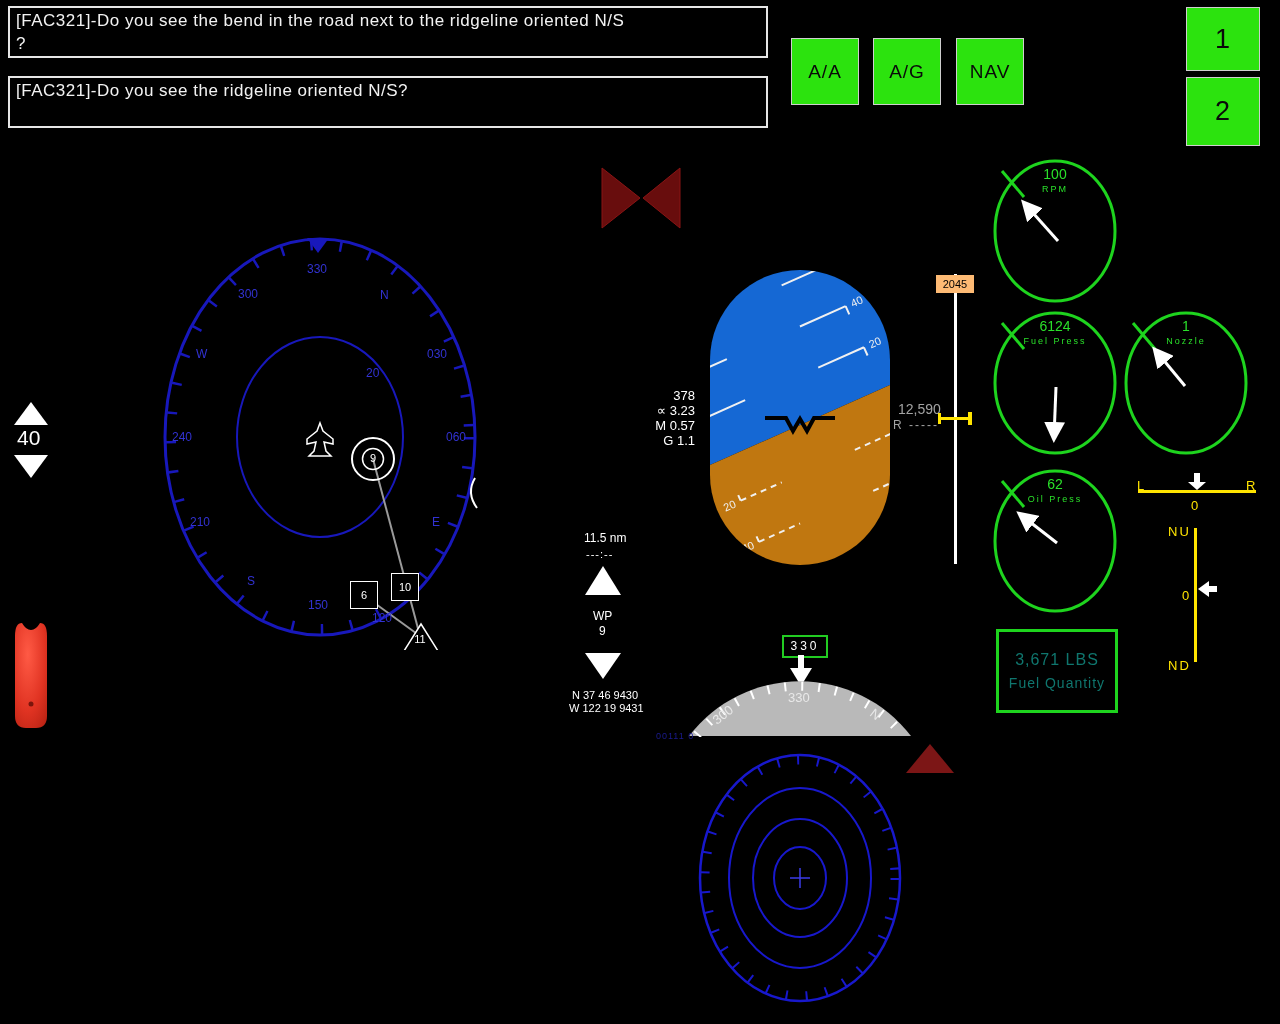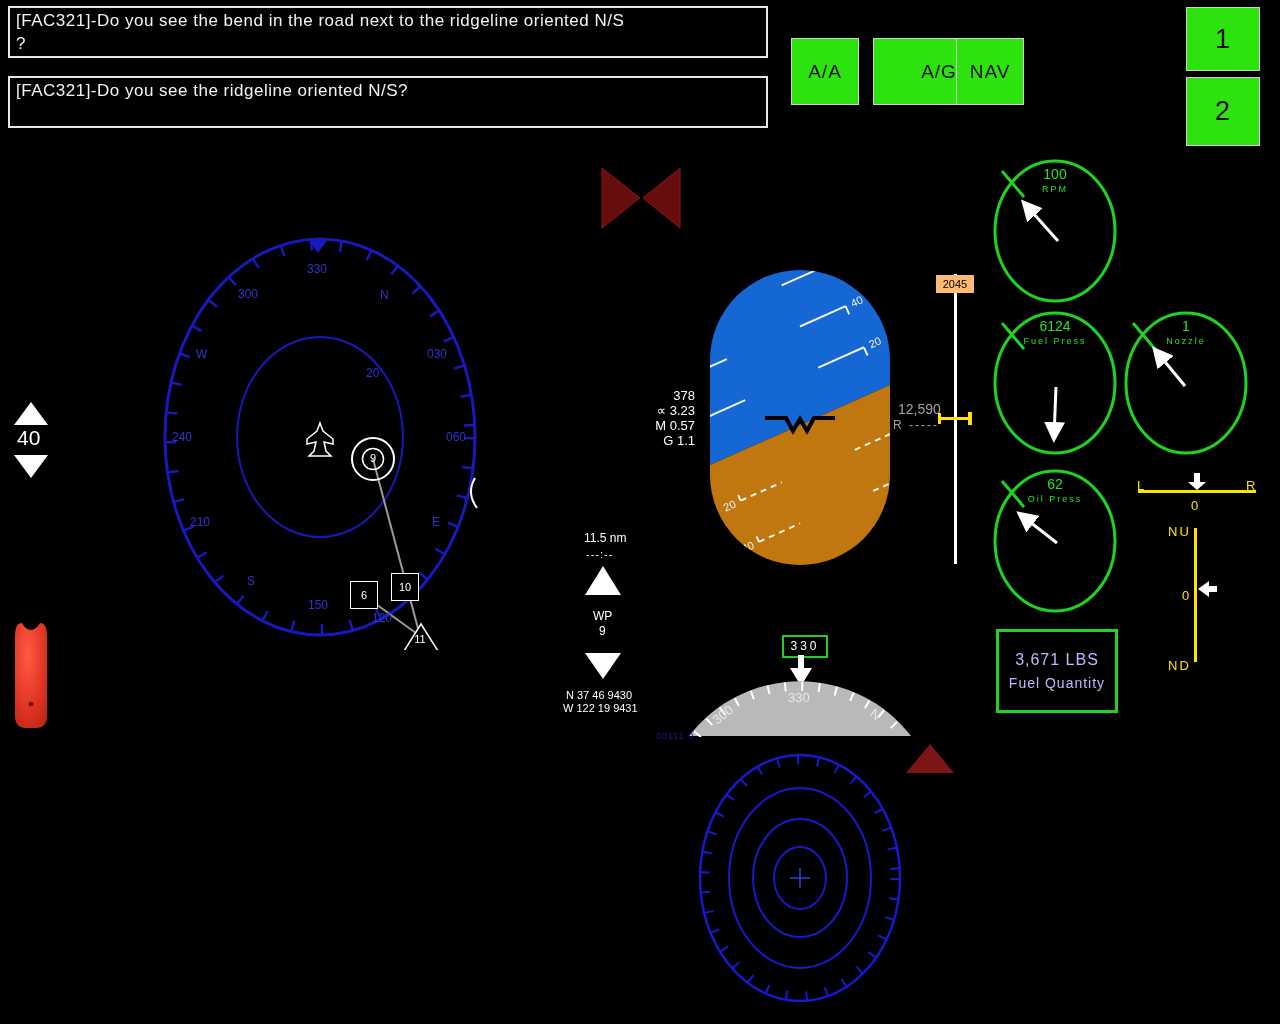--- a/index.html
+++ b/index.html
@@ -26,45 +26,45 @@
   .adiLeft{color:#ffffff;font-size:13px;text-align:right;line-height:15px;width:60px;}
   .adiRight{color:#a3a3a3;}
   
   .gauge{width:130px;height:148px;}
   .gring{fill:none;stroke:#1ed41e;stroke-width:3;}
   .gtick{stroke:#1ed41e;stroke-width:3;}
   .gneedle{stroke:#fff;stroke-width:3;}
   .gval{position:absolute;left:0;right:0;top:9px;text-align:center;color:#2ae02a;font-size:14px;}
   .glab{position:absolute;left:0;right:0;top:27px;text-align:center;color:#2ae02a;font-size:9px;letter-spacing:2px;}
   
-  #fuelbox{width:116px;height:78px;border:3px solid #1ed41e;background:#000;color:#c4b5fd;
+  #fuelbox{width:116px;height:78px;border:3px solid #1ed41e;background:#000;color:#0f766e;
            display:flex;flex-direction:column;align-items:center;justify-content:center;gap:6px;}
   #fuelbox .q{font-size:16px;letter-spacing:1px;}
   #fuelbox .l{font-size:14px;letter-spacing:1px;}
   
   .yel{background:#ffe400;}
   .yeltxt{color:#ffe400;font-size:13px;}
   
   #hdgbox{width:42px;height:19px;border:2px solid #22cc22;background:#000;color:#fff;
           font-size:12px;letter-spacing:3px;text-align:center;line-height:19px;}
   .white{color:#fff;}
-  .sm{font-size:11px;}
+  .sm{font-size:11px;margin-left:6px;}
   .faint{color:#1b1b90;font-size:9px;letter-spacing:1px;}
 </style>
 </head>
 <body>
 
 <div id="screen">
 
   <div class="abs msgbox" style="left:8px;top:6px;width:744px;height:46px;">[FAC321]-Do you see the bend in the road next to the ridgeline oriented N/S
 ?</div>
   <div class="abs msgbox" style="left:8px;top:76px;width:744px;height:46px;">[FAC321]-Do you see the ridgeline oriented N/S?</div>
 
   <div class="abs gbtn" style="left:791px;top:38px;width:66px;height:65px;">A/A</div>
-  <div class="abs gbtn" style="left:873px;top:38px;width:66px;height:65px;padding-left:32px;">A/G</div>
+  <div class="abs gbtn" style="left:873px;top:38px;width:66px;height:65px;">A/G</div>
   <div class="abs gbtn" style="left:956px;top:38px;width:66px;height:65px;">NAV</div>
 
   <div class="abs gbtn big" style="left:1186px;top:7px;width:72px;height:62px;">1</div>
   <div class="abs gbtn big" style="left:1186px;top:77px;width:72px;height:67px;">2</div>
 
   <svg class="abs" style="left:12px;top:400px;" width="40" height="28">
     <polygon points="19,2 2,25 36,25" fill="#fff"></polygon>
   </svg>
   <div class="abs white" style="left:17px;top:426px;font-size:21px;">40</div>
   <svg class="abs" style="left:12px;top:452px;" width="40" height="28">

